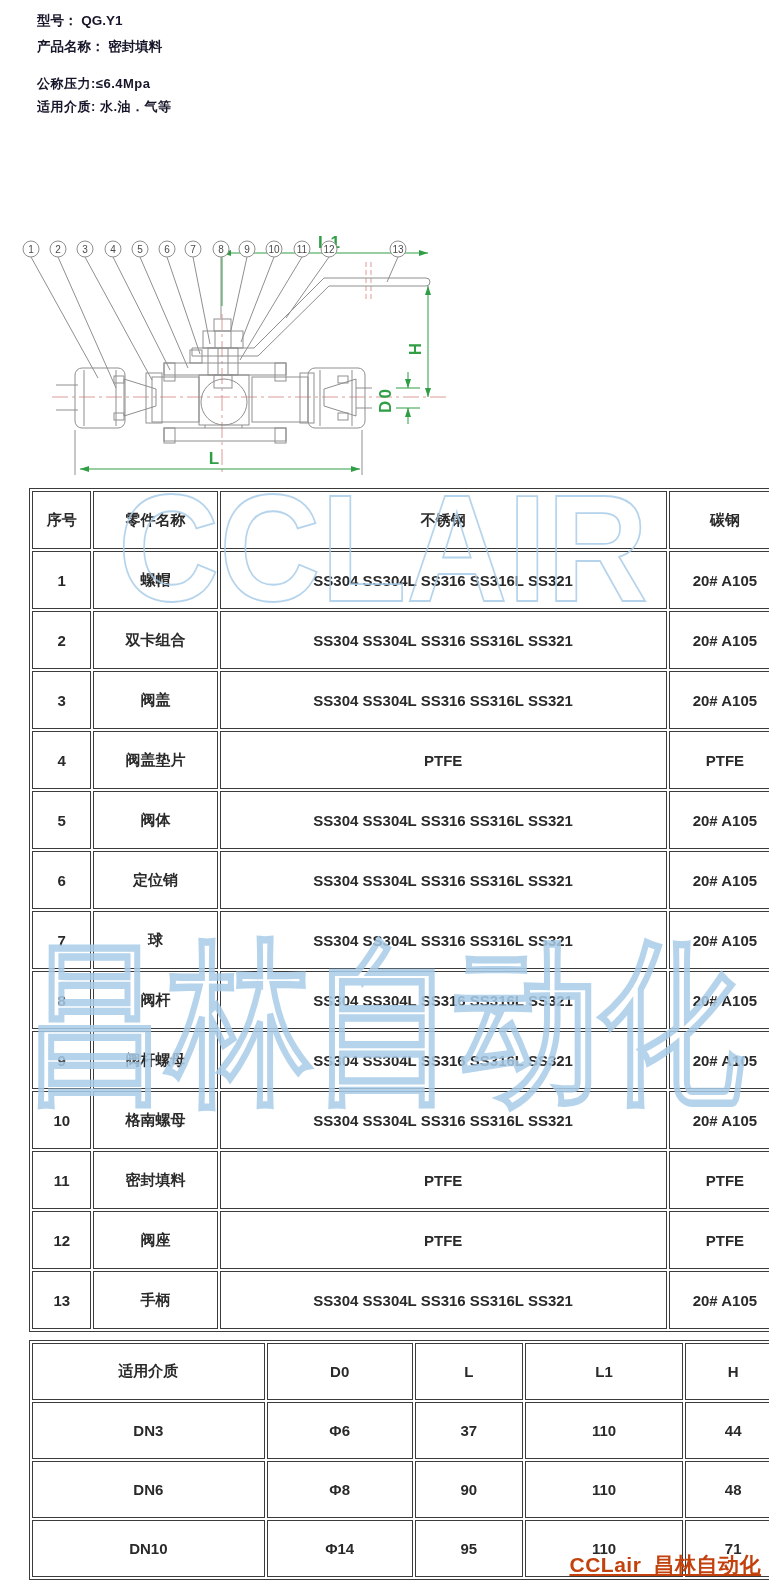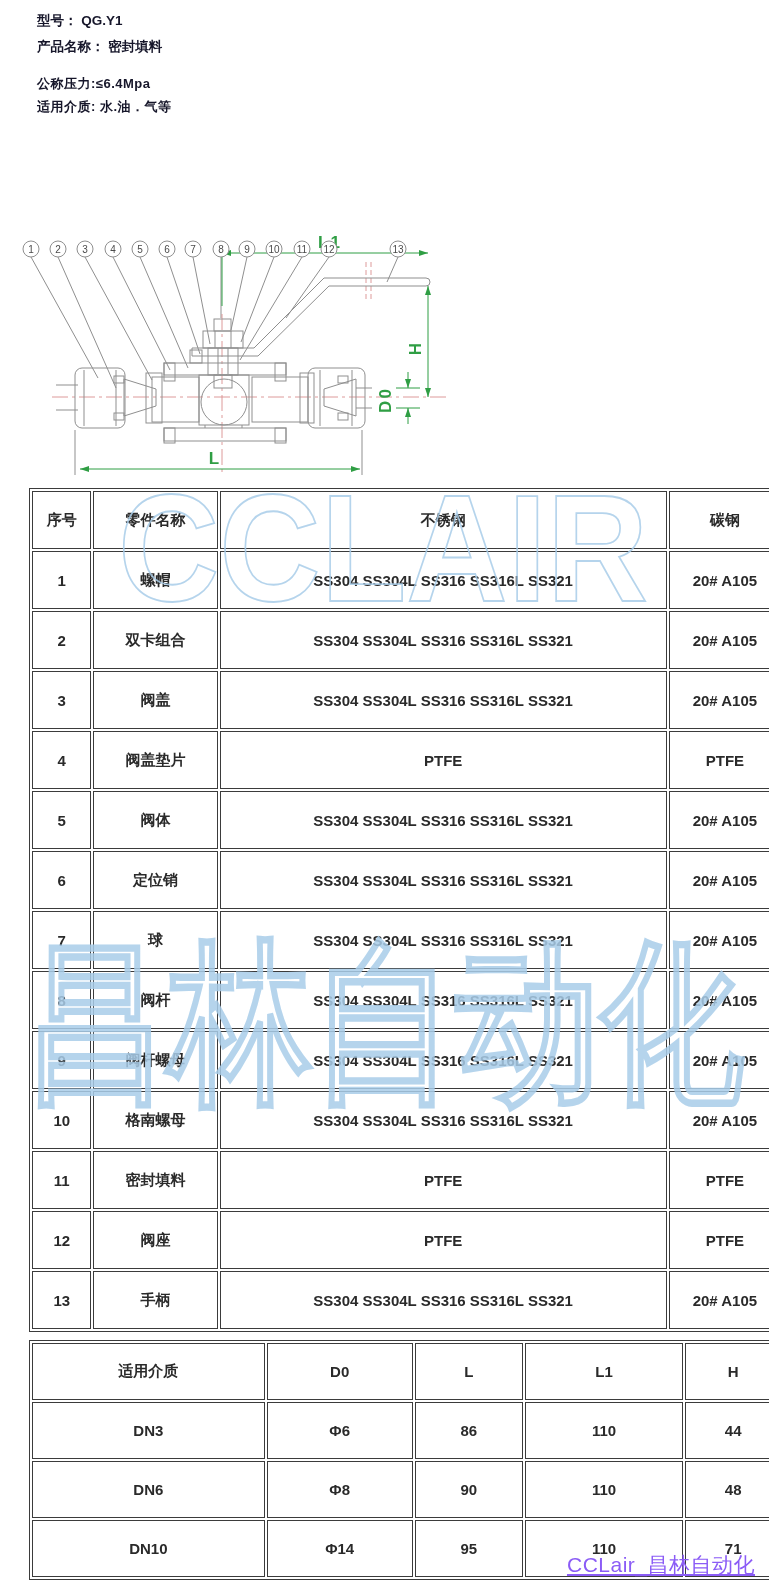--- a/index.html
+++ b/index.html
@@ -34,22 +34,22 @@
   #parts-table{top:488px;}
   #dims-table{top:1340px;}
   #dims-table td{height:55px;}
   
   .wm{position:absolute;pointer-events:none;opacity:0.85;}
   .wm text{fill:none;stroke:#a9cde9;stroke-width:1.8;font-weight:bold;}
   #wm-brand{left:118px;top:468px;}
   #wm-company{left:18px;top:912px;}
   
   .footer-mark{
-    position:absolute;right:14px;top:1551px;font-size:21px;color:#8b5cf6;
-    text-decoration:underline;letter-spacing:0.5px;white-space:nowrap;
+    position:absolute;right:8px;top:1551px;font-size:21px;color:#c2410c;
+    text-decoration:underline;letter-spacing:0.5px;white-space:nowrap;font-weight:bold;
   }
 </style>
 </head>
 <body>
 
 <div class="info">
   <div class="title-line"><span>型号：</span> <span>QG.Y1</span></div>
   <div class="title-line"><span>产品名称：</span> <span>密封填料</span></div>
   <div class="gap"></div>
   <div class="line">公称压力:≤6.4Mpa</div>
@@ -301,21 +301,21 @@
       <tr>
     <td>适用介质</td>
     <td>D0</td>
     <td>L</td>
     <td>L1</td>
     <td>H</td>
   </tr>
   <tr>
         <td>DN3</td>
         <td>Φ6</td>
-        <td>86</td>
+        <td>37</td>
         <td>110</td>
         <td>44</td>
       </tr>
   <tr>
         <td>DN6</td>
         <td>Φ8</td>
         <td>90</td>
         <td>110</td>
         <td>48</td>
       </tr>

